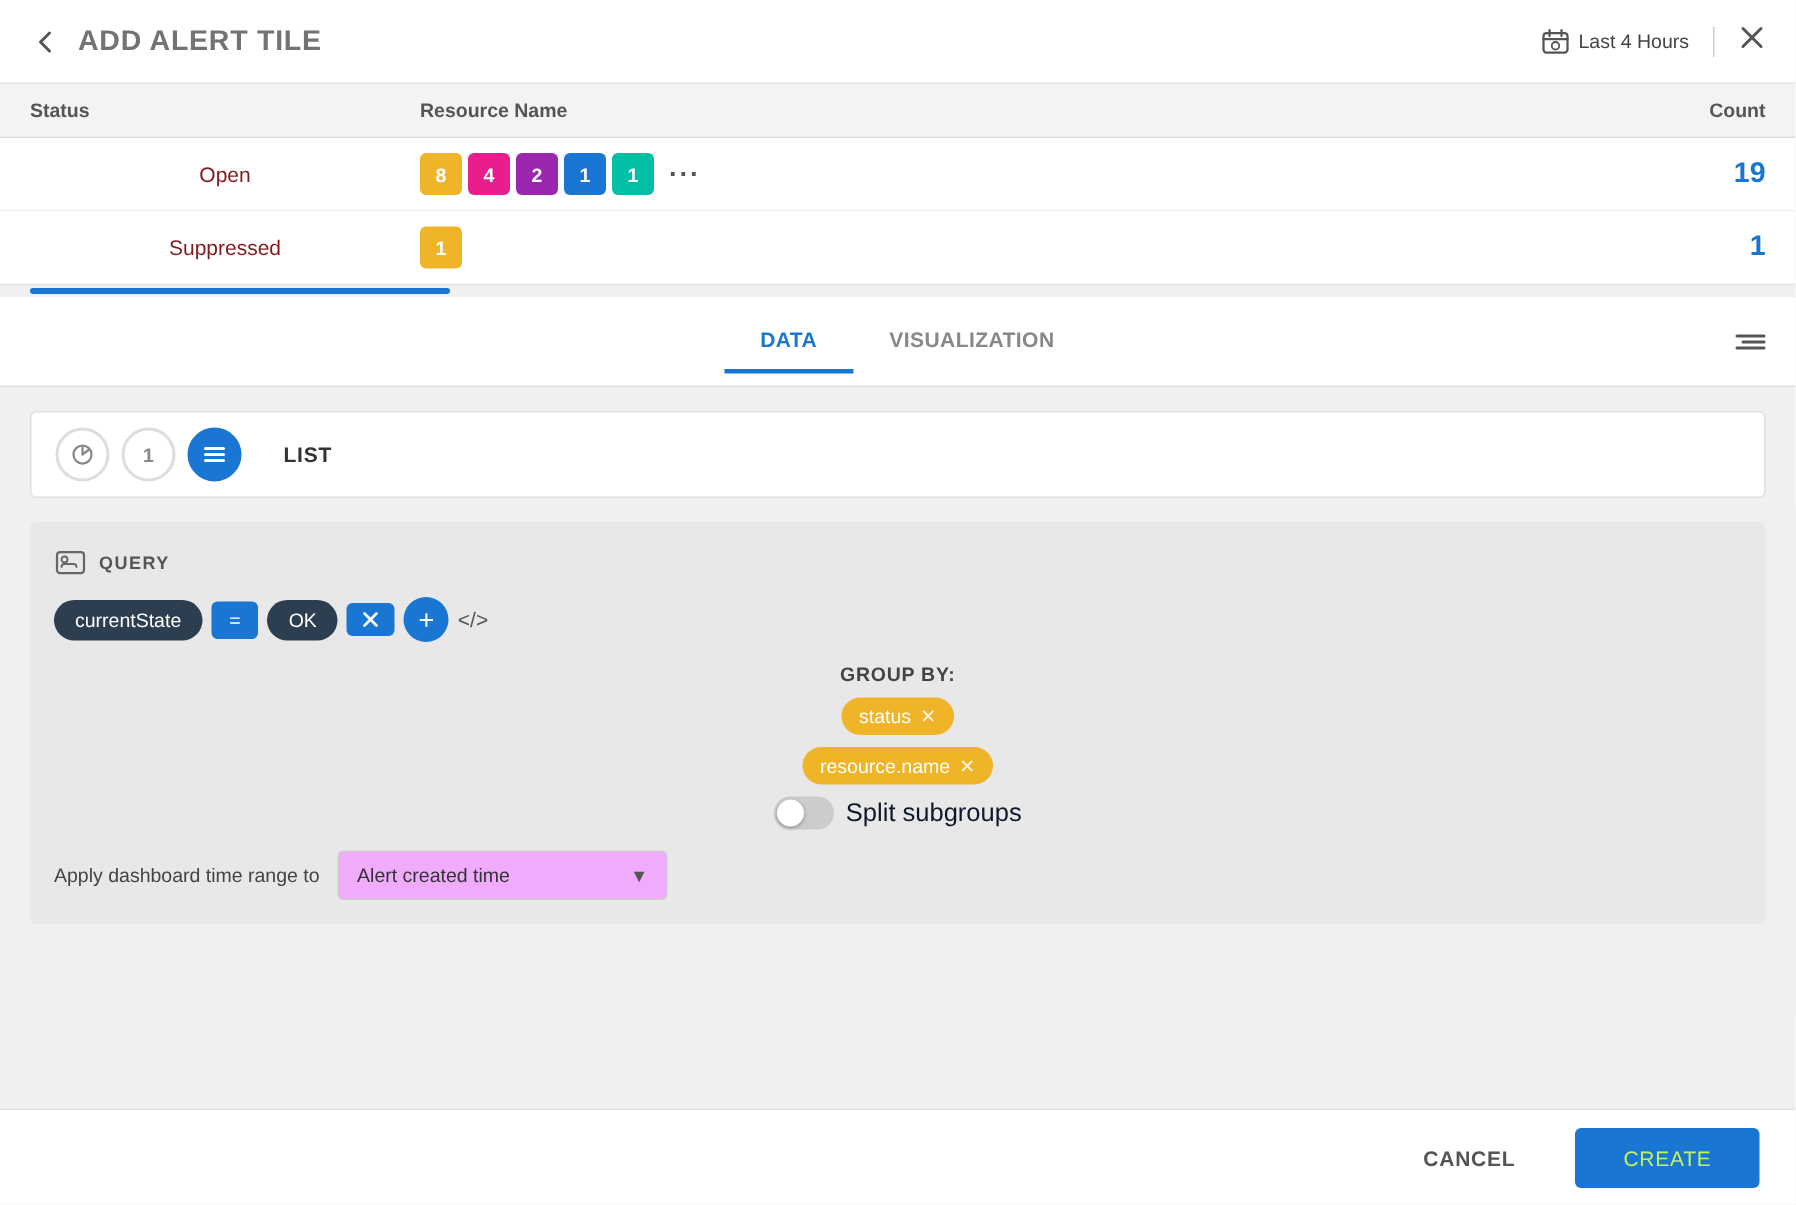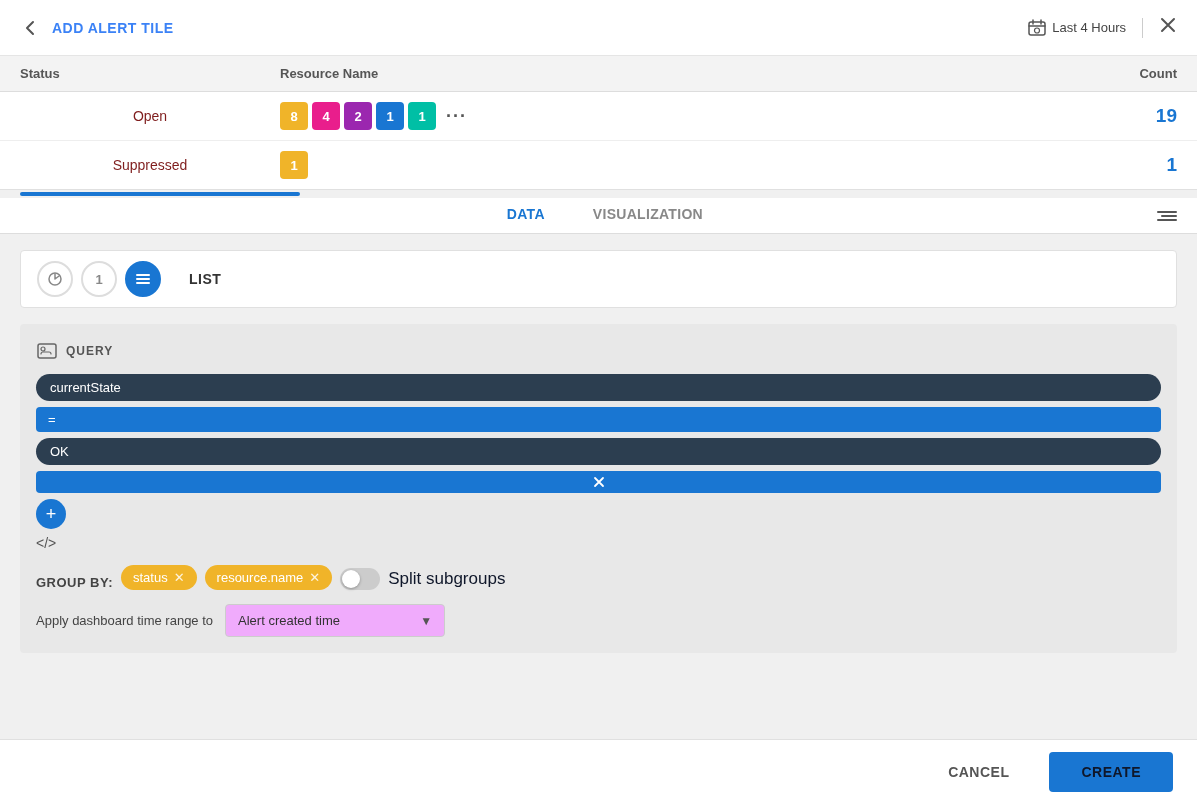--- a/index.html
+++ b/index.html
@@ -24,23 +24,23 @@
     }
     .header-back {
       cursor: pointer;
       color: #555;
       margin-right: 12px;
       font-size: 18px;
       display: flex;
       align-items: center;
     }
     .header-title {
-      font-size: 14px;
+      font-size: 19px;
       font-weight: 600;
-      color: #3b82f6;
+      color: #737373;
       letter-spacing: 0.5px;
     }
     .header-right {
       margin-left: auto;
       display: flex;
       align-items: center;
       gap: 16px;
     }
     .header-time {
       display: flex;
@@ -147,21 +147,21 @@
       cursor: ns-resize;
     }
 
     
     .tabs-bar {
       display: flex;
       align-items: center;
       padding: 0 20px;
       background: #fff;
       border-bottom: 1px solid #ddd;
-      height: 36px;
+      height: 60px;
     }
     .tabs-group {
       display: flex;
       align-items: center;
       gap: 0;
       margin: 0 auto;
     }
     .tab {
       padding: 12px 24px;
       font-size: 14px;
@@ -266,24 +266,24 @@
     .query-label {
       font-size: 12px;
       font-weight: 700;
       color: #555;
       letter-spacing: 1px;
       text-transform: uppercase;
     }
 
     .query-row {
       display: flex;
+      align-items: center;
       gap: 6px;
       margin-bottom: 14px;
       flex-wrap: wrap;
-      flex-direction: column;
     }
 
     .pill {
       display: inline-flex;
       align-items: center;
       gap: 6px;
       border-radius: 20px;
       padding: 6px 14px;
       font-size: 13px;
       font-weight: 500;
@@ -322,24 +322,25 @@
     }
     .pill-code {
       color: #555;
       font-size: 14px;
       cursor: pointer;
     }
 
     
     .groupby-row {
       display: flex;
-      align-items: flex-end;
+      align-items: center;
       gap: 8px;
       margin-bottom: 14px;
       flex-wrap: wrap;
+      flex-direction: column;
     }
     .groupby-label {
       font-size: 13px;
       font-weight: 700;
       color: #444;
       letter-spacing: 0.5px;
     }
     .groupby-pill {
       display: inline-flex;
       align-items: center;
@@ -434,23 +435,23 @@
       font-size: 14px;
       font-weight: 600;
       cursor: pointer;
       letter-spacing: 0.5px;
       text-transform: uppercase;
     }
     .btn-create {
       padding: 12px 32px;
       border: none;
       background: #1976d2;
-      color: #0f172a;
+      color: #bef264;
       font-size: 14px;
-      font-weight: 700;
+      font-weight: 400;
       border-radius: 4px;
       cursor: pointer;
       letter-spacing: 0.5px;
       text-transform: uppercase;
     }
 
     .main-layout {
       display: flex;
       flex-direction: column;
       height: 100%;

